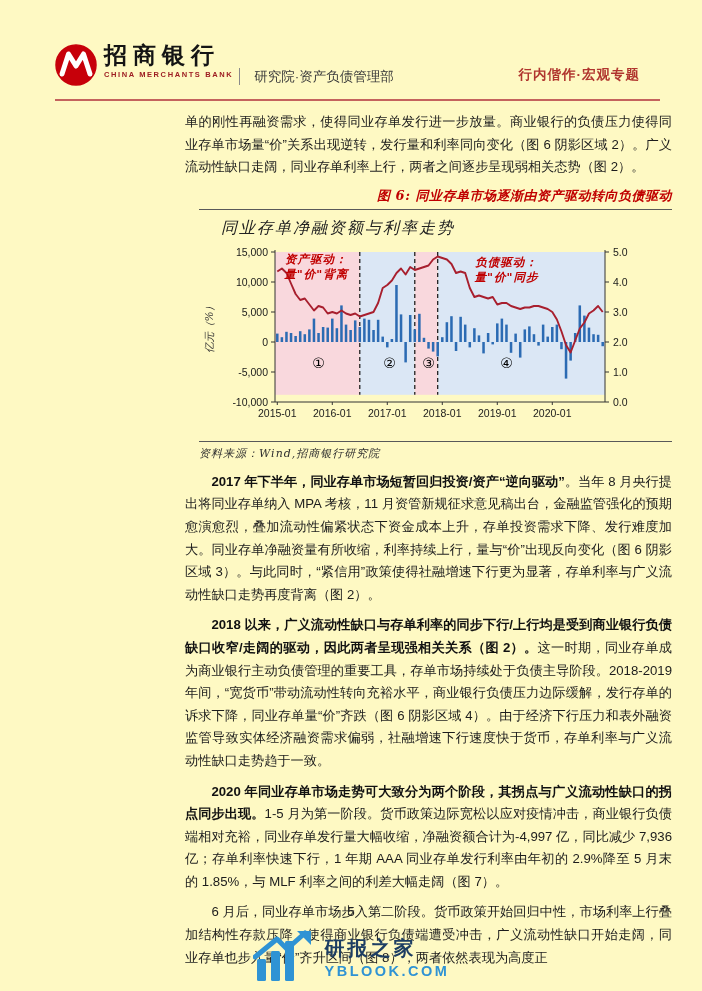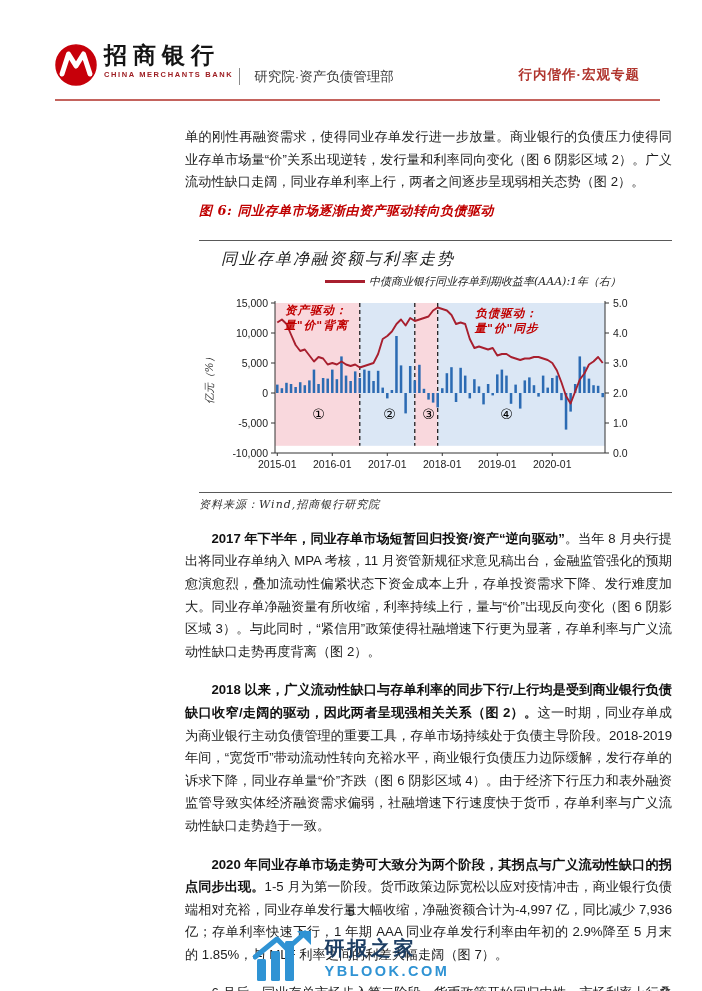--- a/index.html
+++ b/index.html
@@ -1,40 +1,40 @@
 <!DOCTYPE html>
 <html><head>
 <meta charset="utf-8">
 <style>
   html,body{margin:0;padding:0;background:#9a9a9a;}
-  .page{position:relative;width:702px;height:991px;margin:0 auto;background:#ffffff;overflow:hidden;
+  .page{position:relative;width:702px;height:991px;margin:0 auto;background:#fef9c3;overflow:hidden;
         font-family:"Liberation Sans","DejaVu Sans",sans-serif;color:#1a1a1a;}
 
   
   .header{position:absolute;top:42px;left:55px;right:42px;height:56px;}
   .logo-row{display:flex;align-items:flex-start;}
   .logo-mark{width:42px;height:42px;flex:0 0 auto;margin-top:2px;}
   .bank-block{margin-left:7px;}
   .bank-cn{font-size:23px;font-weight:800;letter-spacing:6px;color:#141414;line-height:26px;white-space:nowrap;}
   .bank-en{font-size:7.5px;font-weight:700;letter-spacing:1.6px;color:#9d1d22;margin-top:2px;white-space:nowrap;}
   .dept{align-self:flex-end;margin-left:6px;padding-left:14px;border-left:1.5px solid #8a8a8a;
         font-size:13.5px;color:#3b3b3b;line-height:17px;margin-bottom:1px;white-space:nowrap;}
   .report-tag{position:absolute;right:20px;bottom:14px;font-size:13.5px;font-weight:700;color:#b0352e;letter-spacing:1px;}
   .header-rule{position:absolute;top:99px;left:55px;right:42px;border-top:2px solid #c4635d;}
 
   
   .content{position:absolute;top:110px;left:185px;width:487px;}
-  p.body{margin:16px 0 8px 0;font-size:13.2px;line-height:22.6px;text-align:justify;color:#1c1c1c;}
+  p.body{margin:1px 0 8px 0;font-size:13.2px;line-height:22.6px;text-align:justify;color:#1c1c1c;}
   p.body.indent{text-indent:2em;}
   p.body b{font-weight:700;color:#111;}
 
   
   .figure{margin:2px 0 10px 14px;}
   .fig-caption{font-family:"DejaVu Serif","Liberation Serif",serif;font-style:italic;font-weight:700;
-               font-size:13px;color:#c00000;padding-bottom:20px;border-bottom:1.5px solid #595959;letter-spacing:.5px;}
+               font-size:13px;color:#c00000;padding-bottom:4px;border-bottom:1.5px solid #595959;letter-spacing:.5px;text-align:right;}
   .chart-title{font-family:"DejaVu Serif","Liberation Serif",serif;font-style:italic;
                font-size:16px;color:#222;margin:8px 0 3px 22px;letter-spacing:2px;}
   .legend{margin-left:126px;}
   .legend-row{display:flex;align-items:center;height:18px;
               font-family:"DejaVu Serif","Liberation Serif",serif;font-style:italic;font-size:11px;color:#222;}
   .swatch-bar{width:40px;height:8px;margin-right:4px;}
   .swatch-line{width:40px;height:3px;margin-right:4px;}
   #chart{display:block;margin-top:2px;}
   .fig-bottom-rule{border-top:1.5px solid #595959;margin-top:1px;}
   .source{font-family:"DejaVu Serif","Liberation Serif",serif;font-style:italic;
@@ -70,24 +70,20 @@
   </div>
   <div class="header-rule"></div>
 
   <div class="content">
     <p class="body">单的刚性再融资需求，使得同业存单发行进一步放量。商业银行的负债压力使得同业存单市场量“价”关系出现逆转，发行量和利率同向变化（图 6 阴影区域 2）。广义流动性缺口走阔，同业存单利率上行，两者之间逐步呈现弱相关态势（图 2）。</p>
 
     <div class="figure">
       <div class="fig-caption">图 6: 同业存单市场逐渐由资产驱动转向负债驱动</div>
       <div class="chart-title">同业存单净融资额与利率走势</div>
       <div class="legend">
-        <div class="legend-row">
-          <span class="swatch-line" style="background: rgb(168, 31, 46);"></span>
-          <span>中债商业银行同业存单到期收益率(AAA):1年（右）</span>
-        </div>
       </div>
       <svg id="chart" width="460" height="198" viewBox="0 0 460 198">
           <rect x="76" y="10" width="84.79166666666666" height="142.8" fill="#f9d8dd"></rect>
           <rect x="160.79166666666666" y="10" width="55" height="142.8" fill="#dbe7f5"></rect>
           <rect x="215.79166666666666" y="10" width="22.916666666666657" height="142.8" fill="#f9d8dd"></rect>
           <rect x="238.70833333333331" y="10" width="167.29166666666669" height="142.8" fill="#dbe7f5"></rect>
           <line x1="160.79166666666666" x2="160.79166666666666" y1="10" y2="152.8" stroke="#111" stroke-width="1.2" stroke-dasharray="4 3"></line>
           <line x1="215.79166666666666" x2="215.79166666666666" y1="10" y2="152.8" stroke="#111" stroke-width="1.2" stroke-dasharray="4 3"></line>
           <line x1="238.70833333333331" x2="238.70833333333331" y1="10" y2="152.8" stroke="#111" stroke-width="1.2" stroke-dasharray="4 3"></line>
           <rect x="77.03125" y="91.6" width="2.5208333333333335" height="8.400000000000006" fill="#2c6bb3"></rect>

